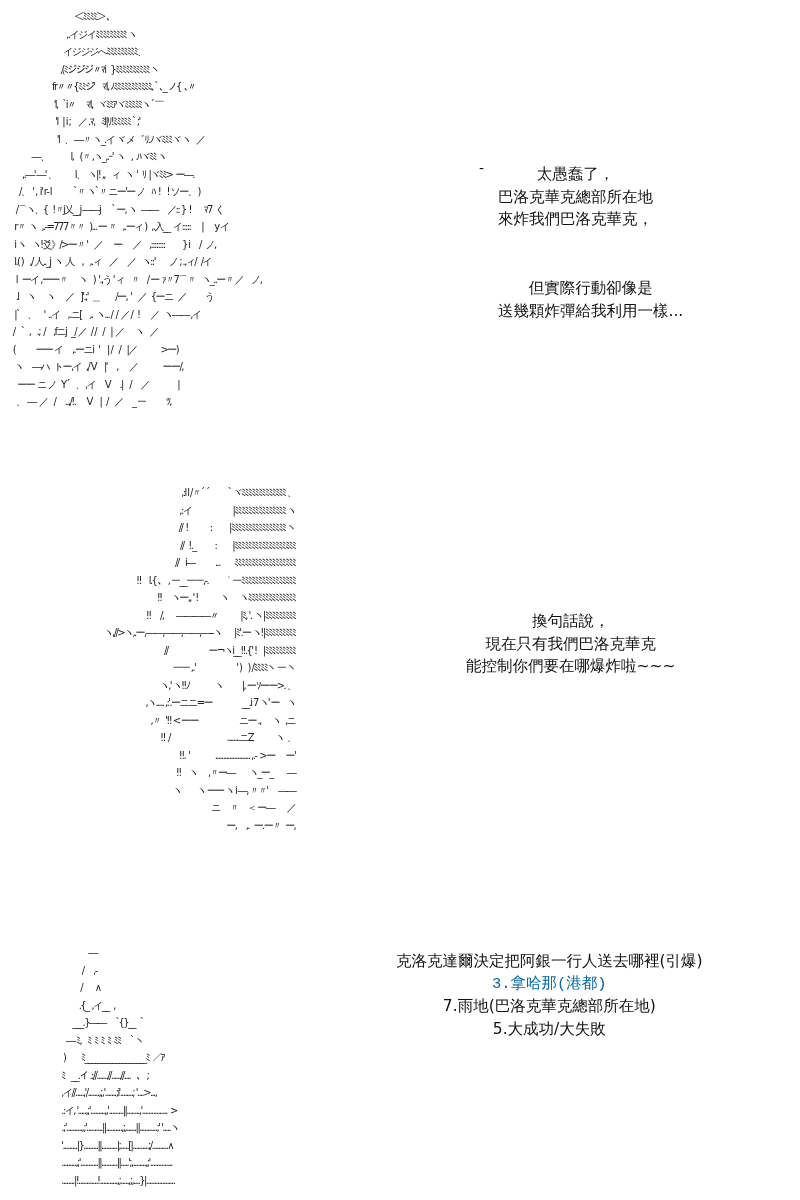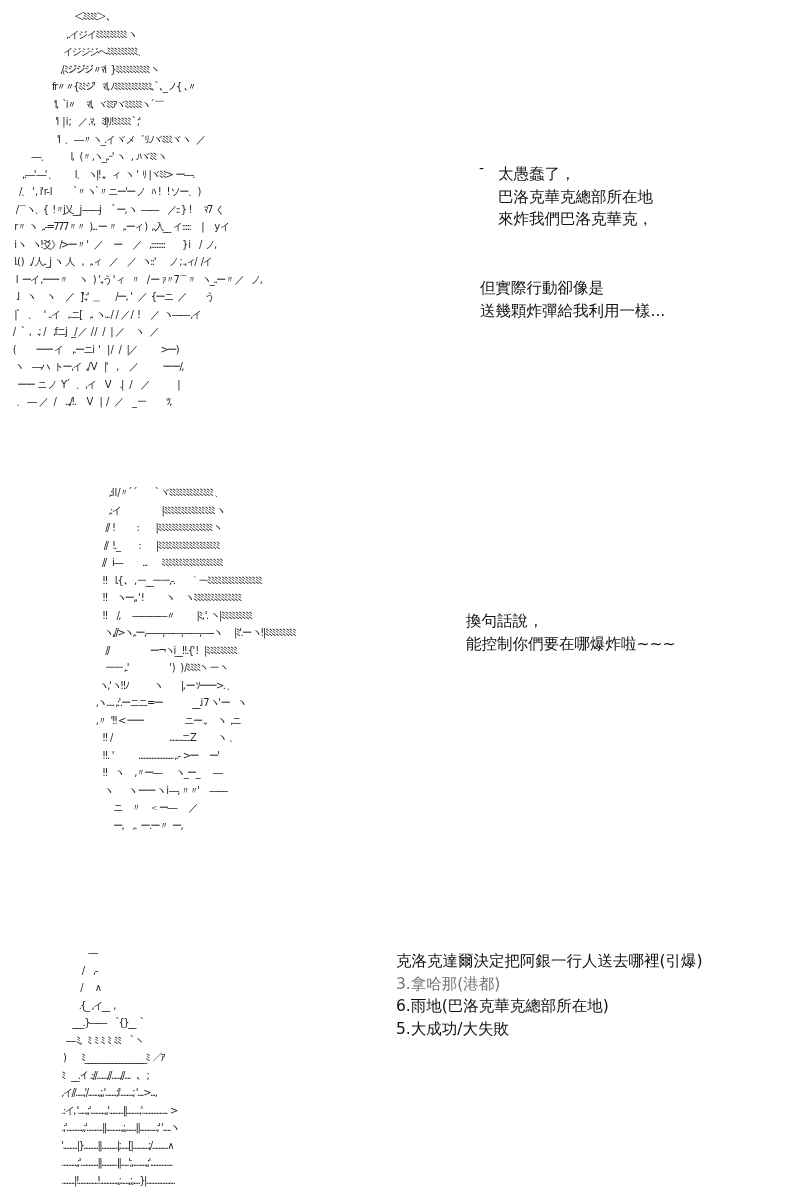--- a/index.html
+++ b/index.html
@@ -31,22 +31,22 @@
     color: #222;
   }
   .dialogue {
     position: absolute;
     font-family: "DejaVu Sans", sans-serif;
     font-size: 15.5px;
     line-height: 22.5px;
     color: #111;
     white-space: nowrap;
   }
-  .dialogue .line { display: block; }
-  .highlight { color: #737373; }
+  .dialogue .line { display: block; text-align: center; }
+  .highlight { color: #0369a1; font-family: Liberation Mono, monospace; }
   .dash {
     position: absolute;
     font-size: 14px;
     color: #111;
   }
 </style>
 </head>
 <body>
 
 <div class="panel" style="top:0; height:440px;">
@@ -72,28 +72,28 @@
         (             ーー イ      ,.ーニi   '     | /    /    |／               &gt;ー)
          ヽ      ―ハ   トー,イ   ,/ V     |'      ,       ／                ーー/,
            ーー  ニ ノ   Y´    、 ,イ      V      .|    /      ／                  |
           、  ―  ／    /      ..,/!.       V     |   /    ／      _ ー             ﾂ,</pre>
   <span class="dash" style="left:479px; top:160px;">-</span>
   <div class="dialogue" style="left:498px; top:163px;">
     <span class="line">太愚蠢了，</span>
     <span class="line">巴洛克華克總部所在地</span>
     <span class="line">來炸我們巴洛克華克，</span>
   </div>
-  <div class="dialogue" style="left:480px; top:277px;">
+  <div class="dialogue" style="left:498px; top:277px;">
     <span class="line">但實際行動卻像是</span>
     <span class="line">送幾顆炸彈給我利用一樣...</span>
   </div>
 </div>
 
 <div class="panel" style="top:480px; height:370px;">
-  <pre class="aa" style="left:80px; top:4px;">                  ,:l l /〃´ ´            ` ヾﾐﾐﾐﾐﾐﾐﾐﾐﾐﾐﾐﾐﾐ 、
+  <pre class="aa" style="left:80px; top:4px;text-align:right;">                  ,:l l /〃´ ´            ` ヾﾐﾐﾐﾐﾐﾐﾐﾐﾐﾐﾐﾐﾐ 、
                   ,:イ                          |ﾐﾐﾐﾐﾐﾐﾐﾐﾐﾐﾐﾐﾐﾐﾐ ヽ
                 //  !              :           |ﾐﾐﾐﾐﾐﾐﾐﾐﾐﾐﾐﾐﾐﾐﾐﾐ ヽ
                //   !._            :          |ﾐﾐﾐﾐﾐﾐﾐﾐﾐﾐﾐﾐﾐﾐﾐﾐﾐﾐ
               //    i―             ...         ﾐﾐﾐﾐﾐﾐﾐﾐﾐﾐﾐﾐﾐﾐﾐﾐﾐﾐ
               !!     l.{ 、 , ー__ーー,-.          ｀ーﾐﾐﾐﾐﾐﾐﾐﾐﾐﾐﾐﾐﾐﾐﾐﾐ
               !!      ヽー,, ' !              ヽ       ヽﾐﾐﾐﾐﾐﾐﾐﾐﾐﾐﾐﾐﾐﾐ
               !!      /,        ――――〃              |ﾐ, '.  ヽ|ﾐﾐﾐﾐﾐﾐﾐﾐﾐ
                ヽ,//&gt;ヽ,.ー,――,――,――,―--ヽ        |ﾐ'.ー ヽ!|ﾐﾐﾐﾐﾐﾐﾐﾐﾐ
                 //                          ー¬ヽi__!!.{' !    |ﾐﾐﾐﾐﾐﾐﾐﾐﾐ
                 ーー ,.'                          ' )    ) /ﾐﾐﾐﾐヽ ー ヽ
@@ -101,20 +101,21 @@
           ,ヽ..... ,:'.ーニニ=ー                   __.i 7 ヽ' ー     ヽ
           ,〃   '!! &lt; ーー                          ニー .,       ヽ   ,ニ
               !!  /                                    ........ニZ              ヽ  、
               !!.  '                ...................... ,.-  &gt;ー       ー'
               !!     ヽ       ,〃ー―         ヽ_ー_         ―
                ヽ          ヽ ーー ヽ i ―, 〃〃'       ――
                      ニ      〃      ＜ ー―        ／
                      ー,      ,.   ー.ー〃   ー,</pre>
   <div class="dialogue" style="left:466px; top:130px;">
     <span class="line">換句話說，</span>
+    <span class="line">現在只有我們巴洛克華克</span>
     <span class="line">能控制你們要在哪爆炸啦~~~</span>
   </div>
 </div>
 
 <div class="panel" style="top:940px; height:260px;">
   <pre class="aa" style="left:55px; top:4px;">                     ―
                  /      ,-
                 /        ∧
                .{_  ,イ__   ,
            ___.}――      `{}__   `
@@ -123,16 +124,16 @@
     ﾐ    __.イ .://.......//......//....    、 ;
     ,イ//.....,'/.......,;,'.......;i'........; '....&gt;...,
     .:イ, '.....,;'.........,,'.........||........,'................  &gt;
     .;'..........,;'..........||..........,;,......||...........;' '.....ヽ
     '.........|}.........||..........|;.....[|..........;/..........∧
     .........,;'...........||..........||.....';,........,;'..............
     ........|!............!...........,;.....,;,....}|..................</pre>
   <div class="dialogue" style="left:396px; top:10px;">
     <span class="line">克洛克達爾決定把阿銀一行人送去哪裡(引爆)</span>
     <span class="line highlight">3.拿哈那(港都)</span>
-    <span class="line">6.雨地(巴洛克華克總部所在地)</span>
+    <span class="line">7.雨地(巴洛克華克總部所在地)</span>
     <span class="line">5.大成功/大失敗</span>
   </div>
 </div>
 
 </body></html>

